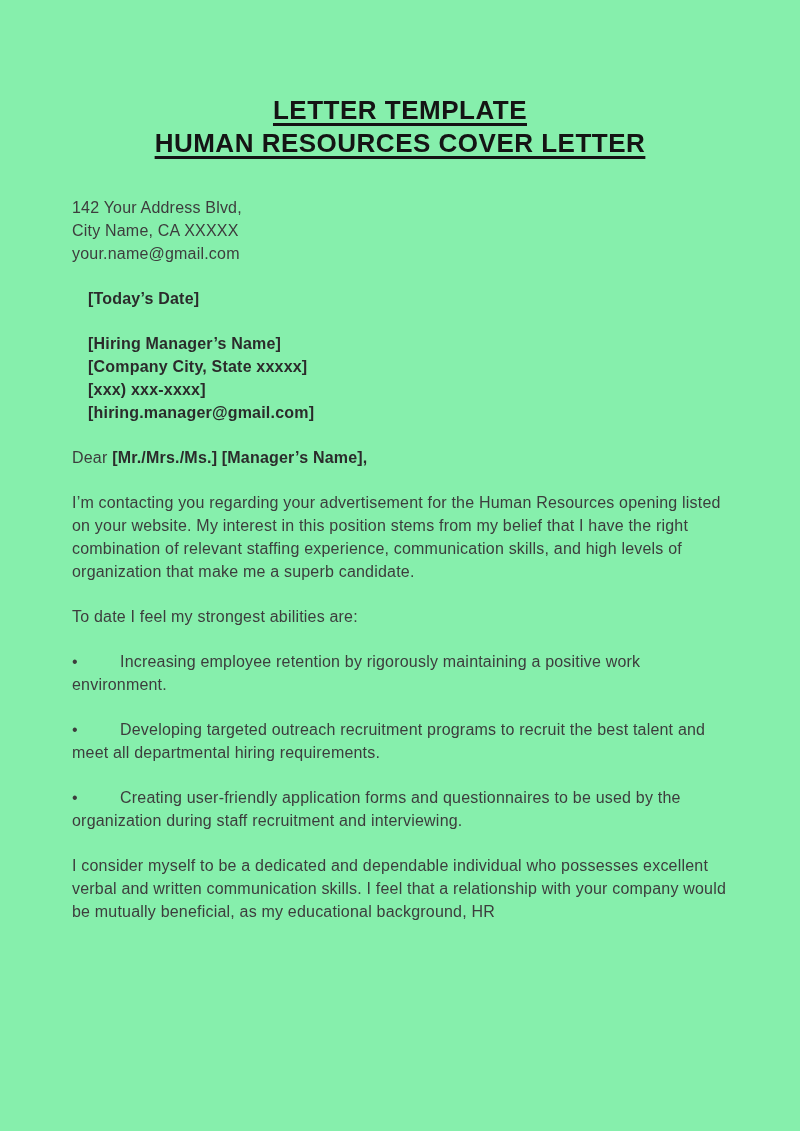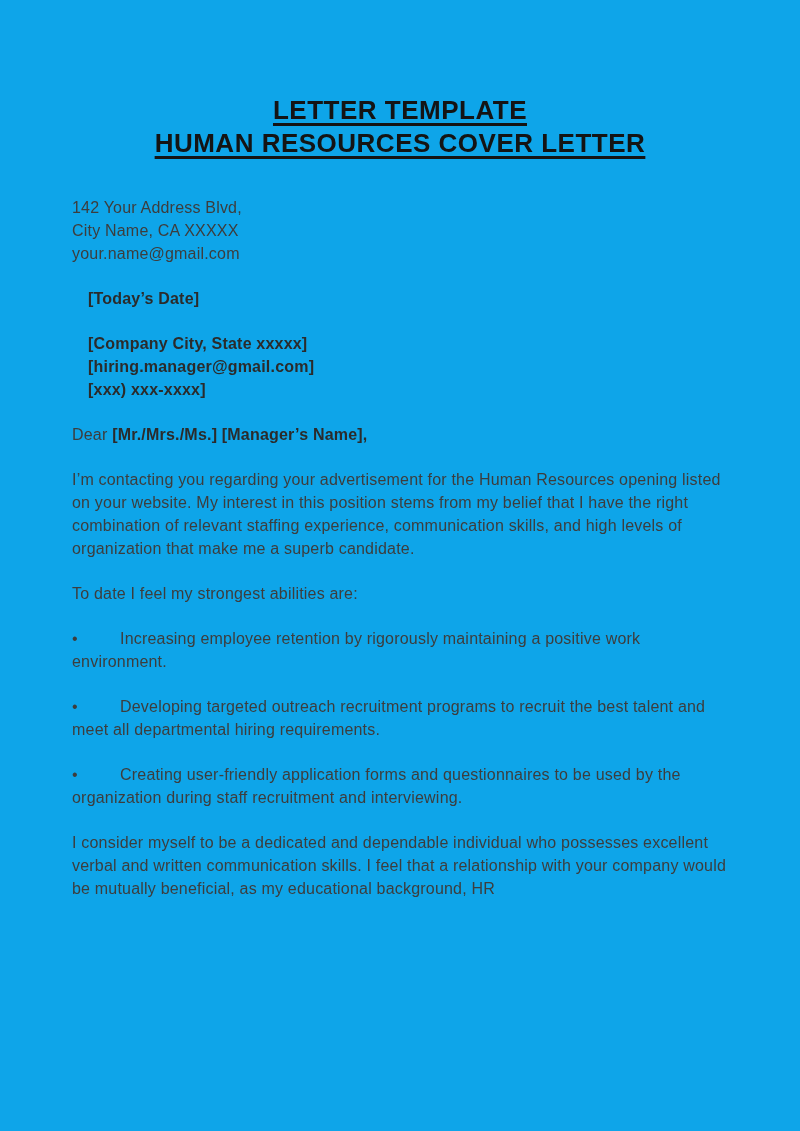--- a/index.html
+++ b/index.html
@@ -5,21 +5,21 @@
   html, body {
     margin: 0;
     padding: 0;
     background: #ffffff;
   }
   .page {
     position: relative;
     width: 800px;
     height: 1131px;
     margin: 0 auto;
-    background: #0ea5e9;
+    background: #86efac;
     font-family: "Liberation Sans", "DejaVu Sans", sans-serif;
     color: #3d3d3d;
     font-size: 16px;
     line-height: 23px;
     letter-spacing: 0.2px;
     box-sizing: border-box;
     padding: 94px 72px 0 72px;
     overflow: hidden;
   }
   .doc-title {
@@ -75,23 +75,24 @@
 
   <div class="block">
     <span class="line">142 Your Address Blvd,</span>
     <span class="line">City Name, CA XXXXX</span>
     <span class="line">your.name@gmail.com</span>
   </div>
 
   <p class="bold">[Today’s Date]</p>
 
   <div class="block bold">
+    <span class="line">[Hiring Manager’s Name]</span>
     <span class="line">[Company City, State xxxxx]</span>
+    <span class="line">[xxx) xxx-xxxx]</span>
     <span class="line">[hiring.manager@gmail.com]</span>
-    <span class="line">[xxx) xxx-xxxx]</span>
   </div>
 
   <p class="salutation"><span>Dear </span><strong>[Mr./Mrs./Ms.] [Manager’s Name],</strong></p>
 
   <p>I’m contacting you regarding your advertisement for the Human Resources opening listed on your website. My interest in this position stems from my belief that I have the right combination of relevant staffing experience, communication skills, and high levels of organization that make me a superb candidate.</p>
 
   <p>To date I feel my strongest abilities are:</p>
 
   <div class="bullet-item">
     <span class="bullet-marker">•</span><span>Increasing employee retention by rigorously maintaining a positive work environment.</span>

